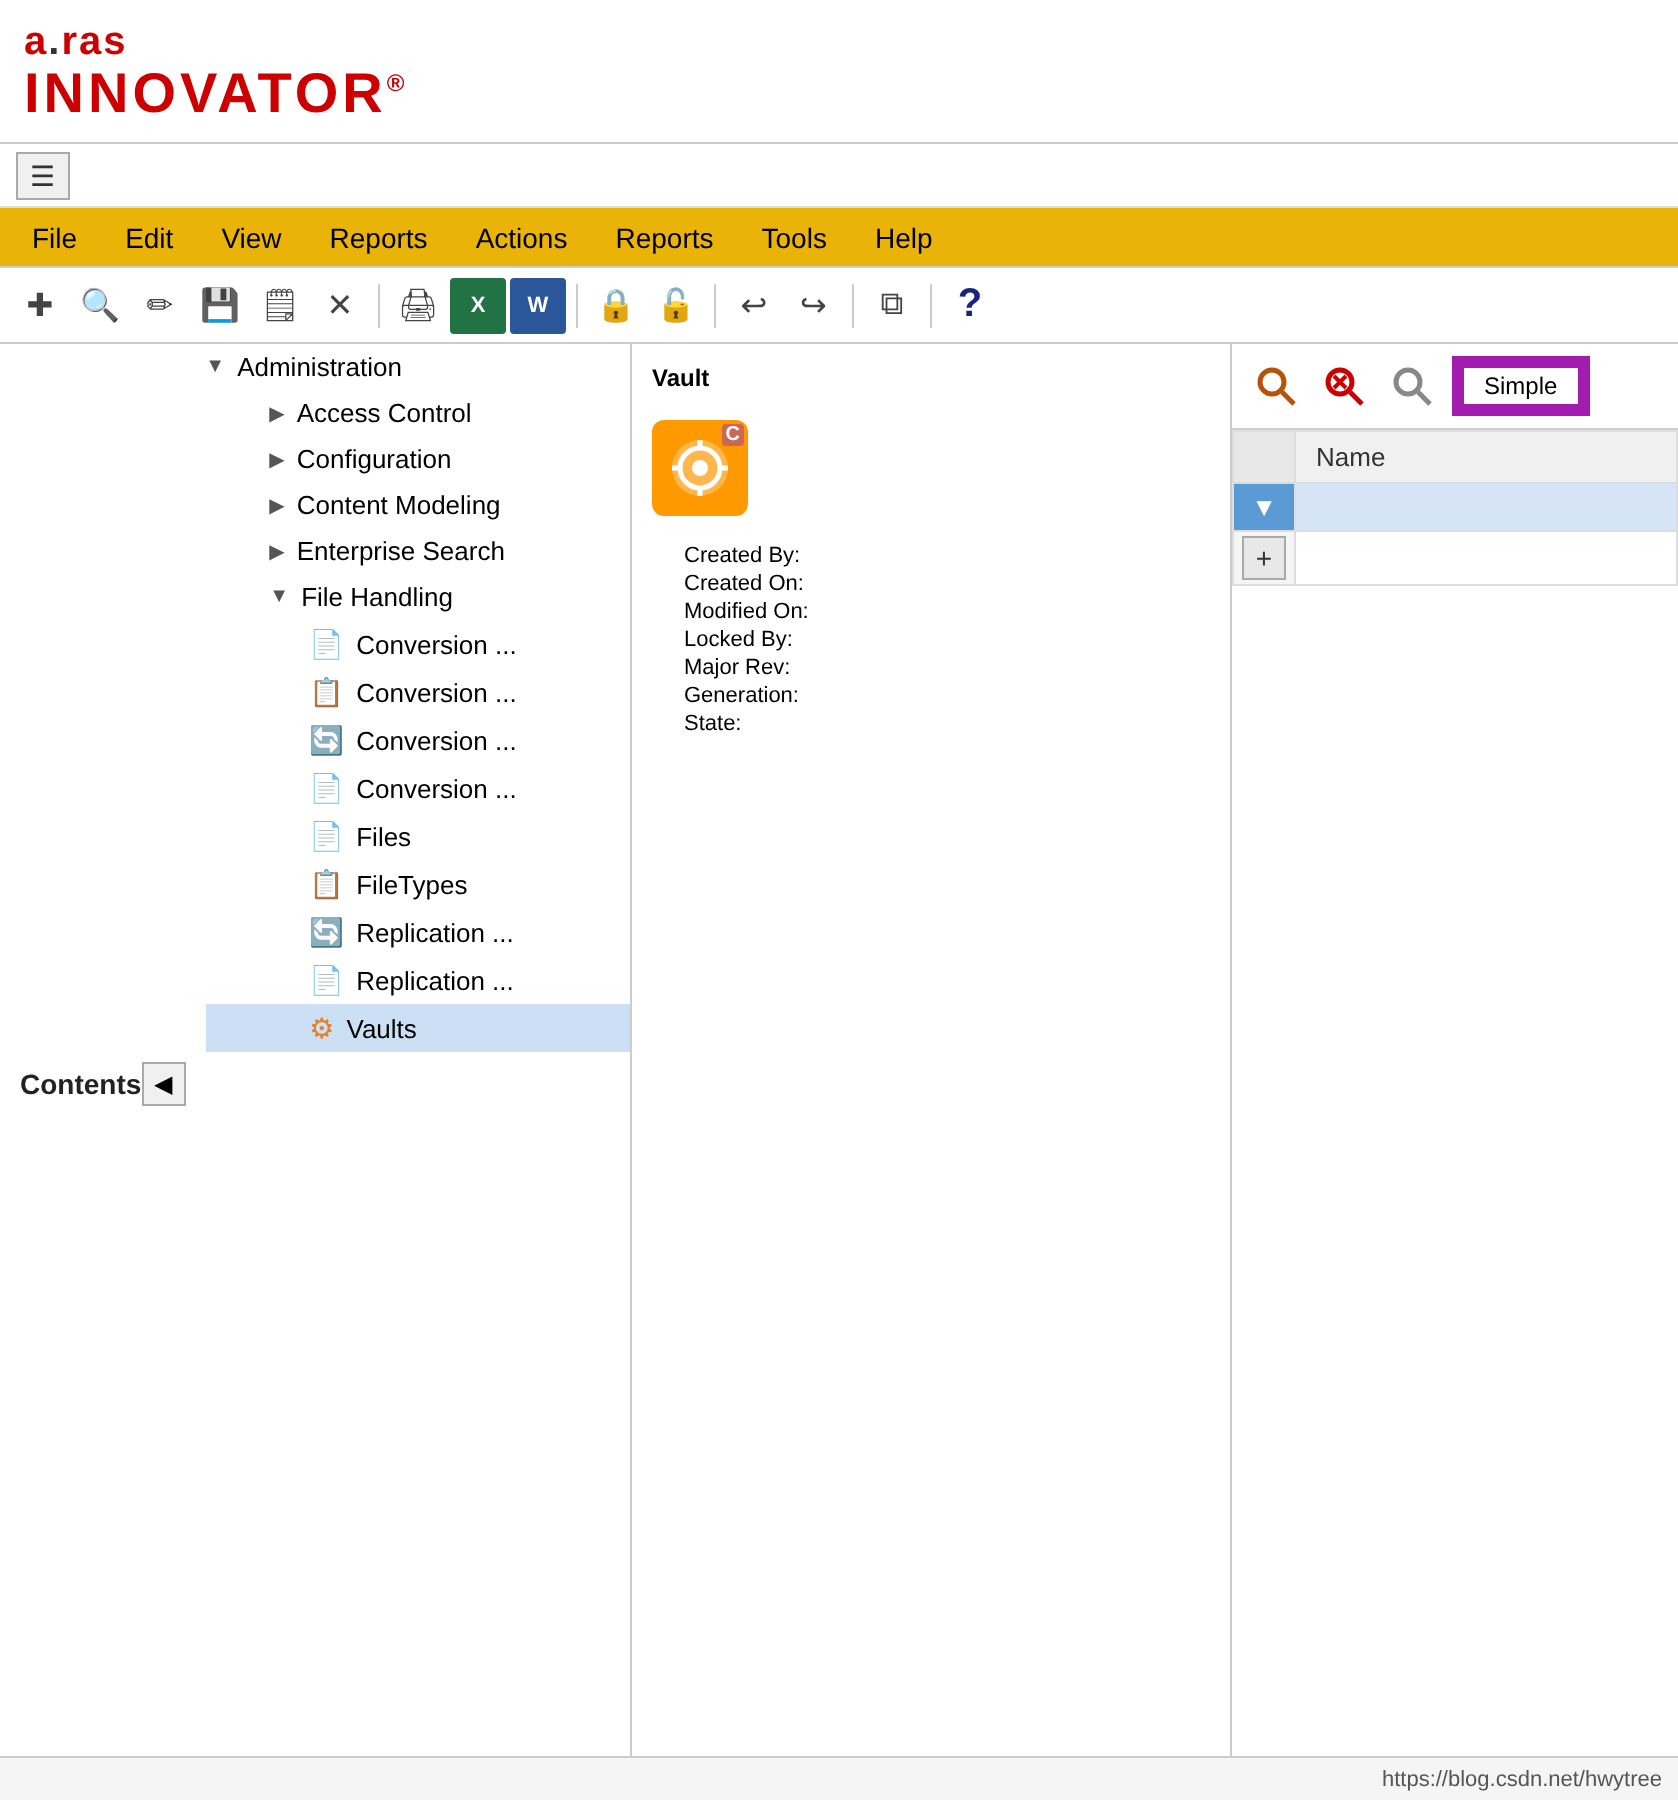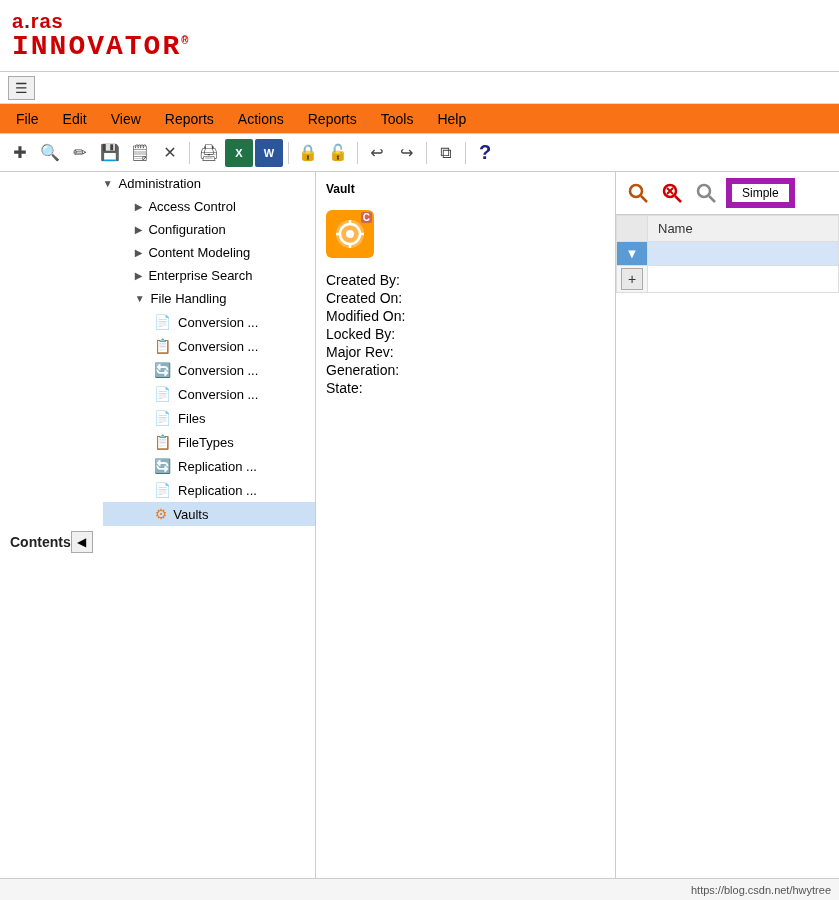--- a/index.html
+++ b/index.html
@@ -20,21 +20,20 @@
       color: #333;
       letter-spacing: 1px;
     }
     .logo-text-aras span { color: #cc0000; }
     .logo-innovator {
       font-size: 28px;
       font-weight: 900;
       color: #cc0000;
       letter-spacing: 2px;
       line-height: 1;
-      font-family: Liberation Mono, monospace;
     }
     .logo-reg { font-size: 12px; vertical-align: super; color: #cc0000; }
 
     
     .menu-icon-bar {
       background: #fff;
       border-bottom: 1px solid #ddd;
       padding: 4px 8px;
       height: 32px;
       display: flex;
@@ -44,21 +43,21 @@
       border: 1px solid #aaa;
       background: #f0f0f0;
       padding: 3px 6px;
       cursor: pointer;
       font-size: 14px;
       color: #333;
     }
 
     
     .menubar {
-      background: #f97316;
+      background: #eab308;
       border-bottom: 1px solid #ccc;
       height: 30px;
       display: flex;
       align-items: center;
       padding: 0 4px;
     }
     .menubar-item {
       padding: 4px 12px;
       cursor: pointer;
       color: #000;
@@ -197,22 +196,23 @@
       font-size: 10px;
       color: white;
       font-weight: bold;
       background: #c65;
       border-radius: 2px;
       padding: 0 2px;
     }
     .properties-field {
       display: flex;
       margin-bottom: 2px;
-      font-size: 14px;
+      font-size: 11px;
       color: #000;
+      margin-left: 16px;
     }
     .properties-label {
       width: 110px;
       font-weight: normal;
       color: #000;
     }
 
     
     .search-panel {
       flex: 1;

